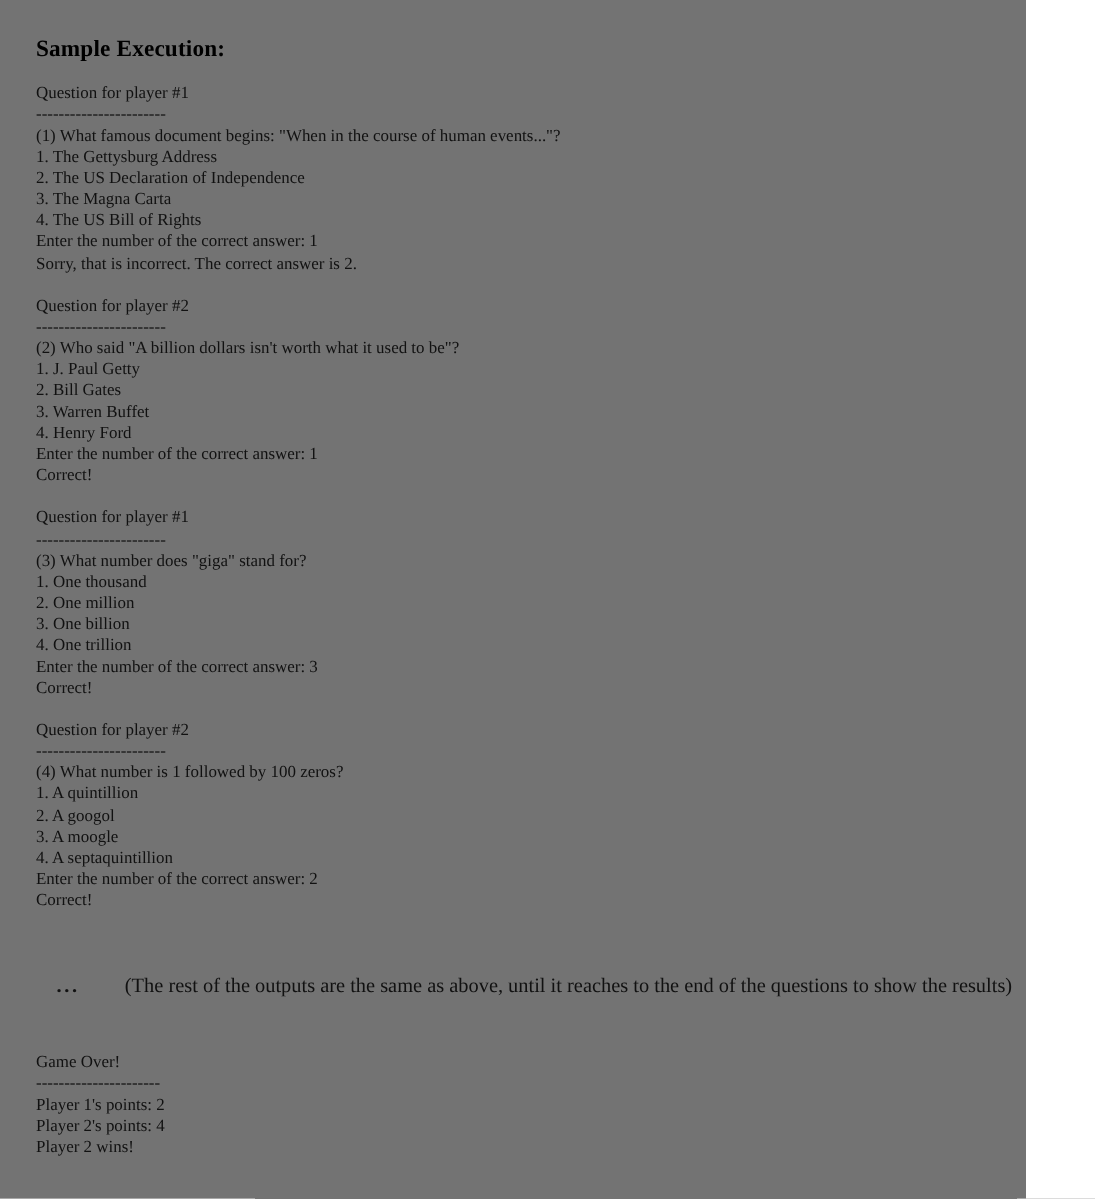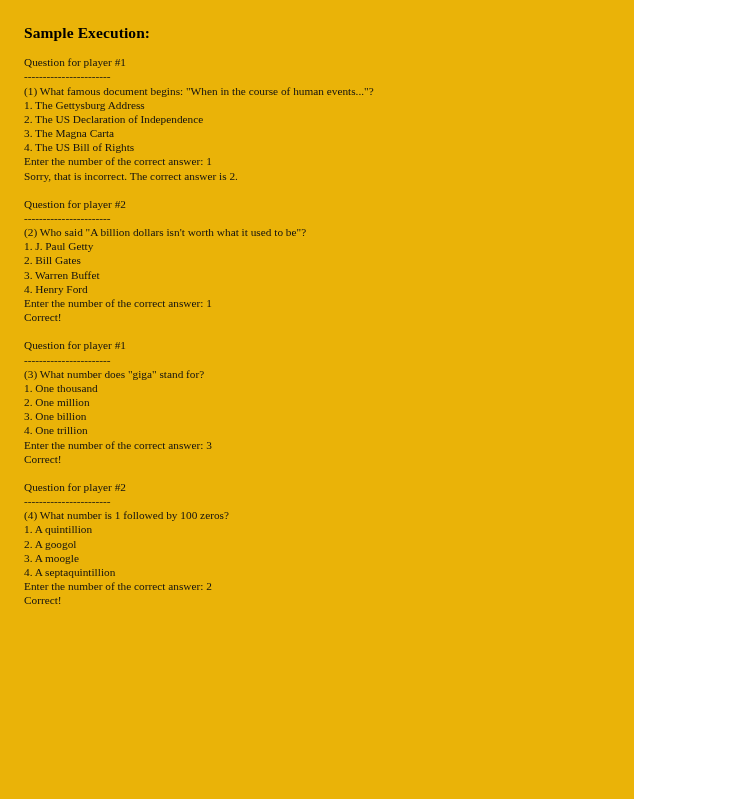--- a/index.html
+++ b/index.html
@@ -12,23 +12,23 @@
     width: 730px;
     height: 799px;
     overflow: hidden;
     font-family: "DejaVu Sans Mono", monospace;
     color: #000000;
     -webkit-font-smoothing: antialiased;
   }
 
   #page {
     position: relative;
-    width: 634px;
+    width: 684px;
     height: 799px;
-    background: #eab308;
+    background: #737373;
   }
 
   .doc-title {
     position: absolute;
     left: 24px;
     top: 24px;
     font-family: "Liberation Serif", "DejaVu Serif", serif;
     font-weight: bold;
     font-size: 15.5px;
     line-height: 17px;
@@ -115,15 +115,23 @@
 Question for player #2
 -----------------------
 (4) What number is 1 followed by 100 zeros?
 1. A quintillion
 2. A googol
 3. A moogle
 4. A septaquintillion
 Enter the number of the correct answer: 2
 Correct!</pre>
 
+  <div class="ellipsis-note">
+    <span class="dots">...</span><span class="gap"></span><span class="note-text">(The rest of the outputs are the same as above, until it reaches to the end of the questions to show the results)</span>
+  </div>
 
+  <pre class="console-block" id="console-final">Game Over!
+----------------------
+Player 1's points: 2
+Player 2's points: 4
+Player 2 wins!</pre>
 
 </div>
 
 </body></html>

